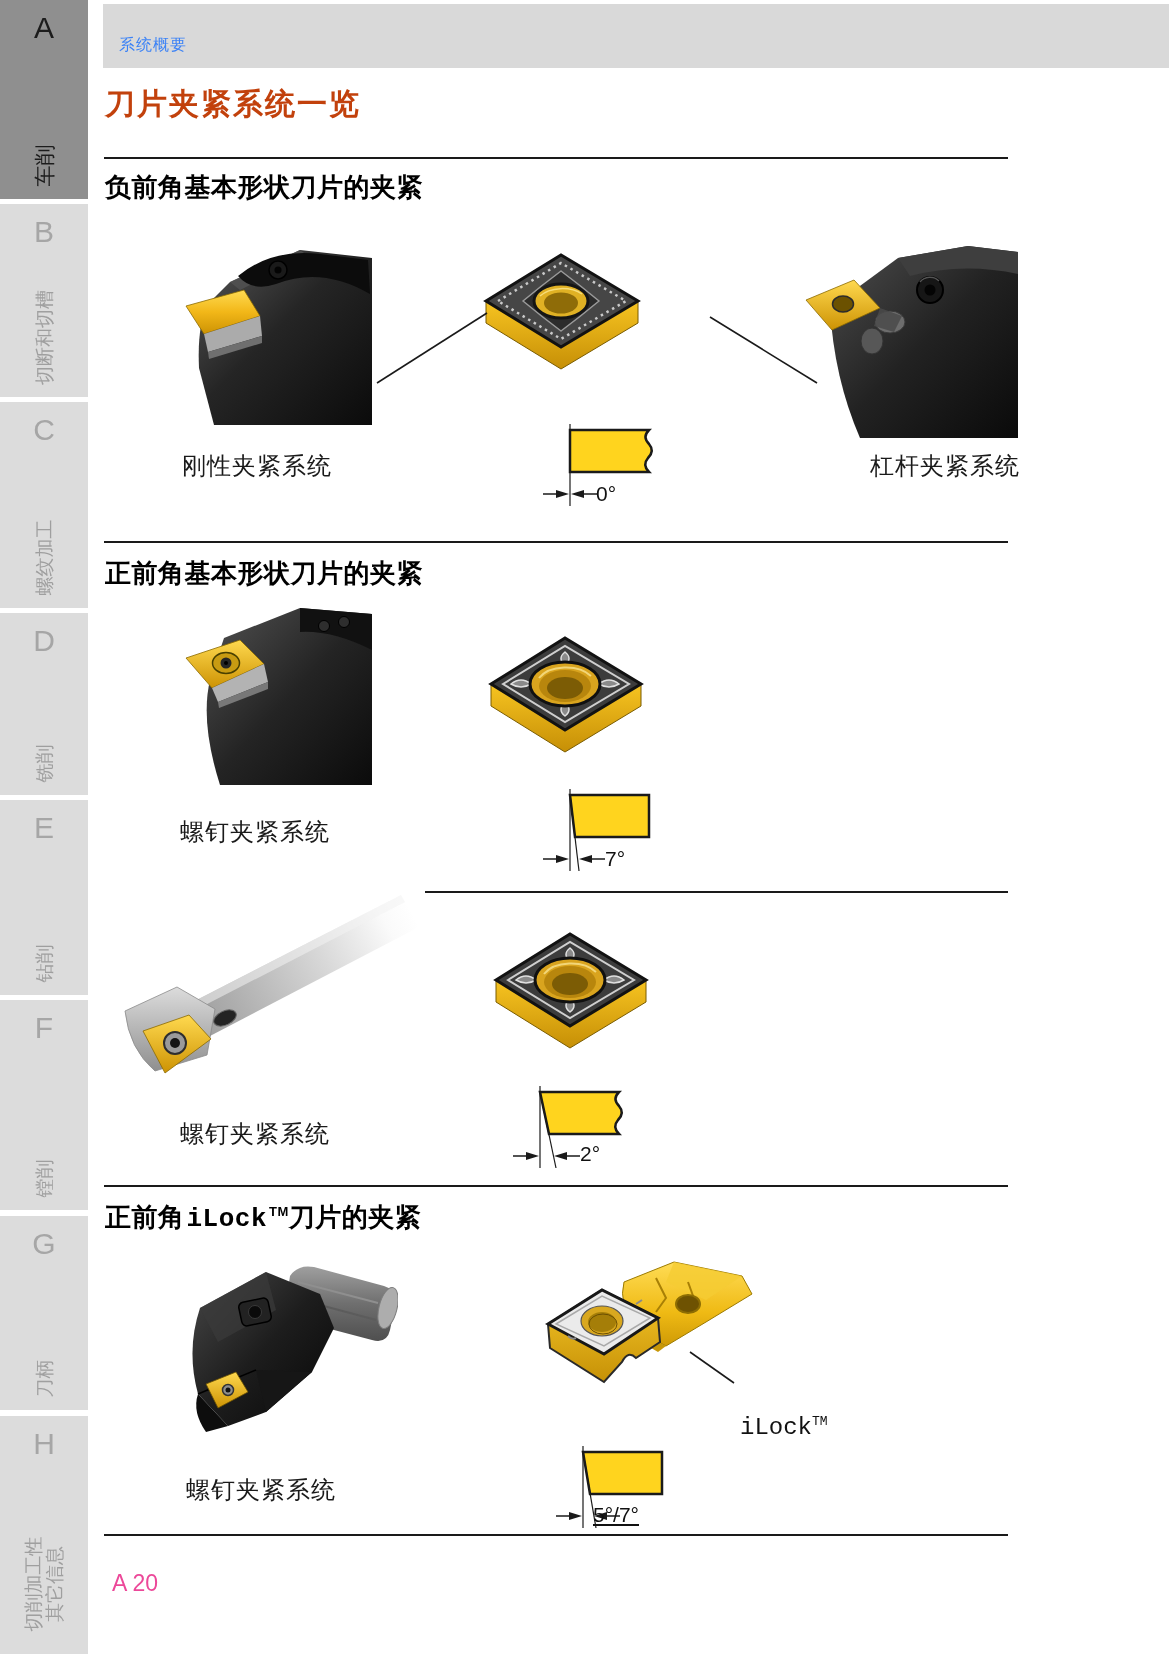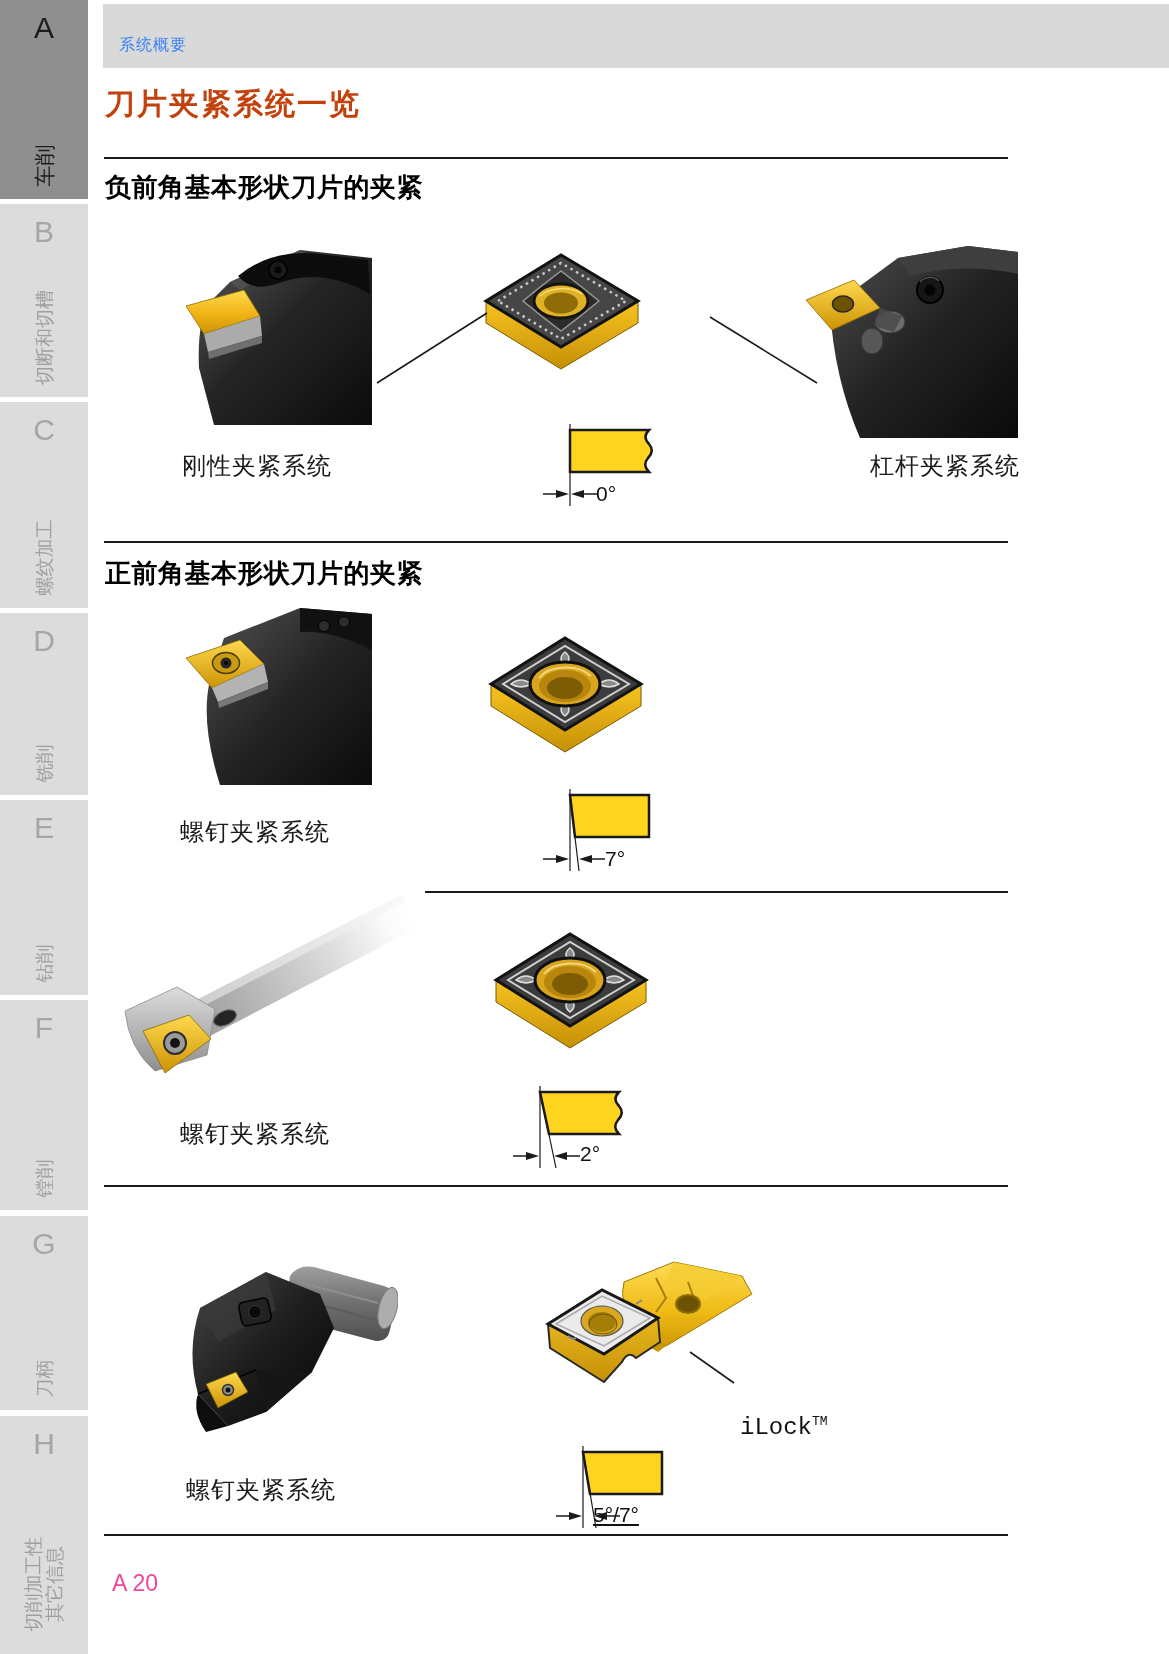--- a/index.html
+++ b/index.html
@@ -278,20 +278,21 @@
     <line x1="45" y1="4" x2="45" y2="86" stroke="#1a1a1a" stroke-width="1.2"></line>
     <line x1="45" y1="10" x2="61" y2="86" stroke="#1a1a1a" stroke-width="1.2"></line>
     <line x1="18" y1="74" x2="31" y2="74" stroke="#1a1a1a" stroke-width="1.5"></line>
     <polygon points="44,74 31,70 31,78" fill="#1a1a1a"></polygon>
     <polygon points="59,74 72,70 72,78" fill="#1a1a1a"></polygon>
     <line x1="72" y1="74" x2="85" y2="74" stroke="#1a1a1a" stroke-width="1.5"></line>
   </svg>
   <div class="angle-label" style="left:580px;top:1142px;">2°</div>
 
   <div class="rule" style="left:104px;top:1185px;width:904px;"></div>
+  <div class="sec-h" style="left:105px;top:1200px;"><span>正前角</span><span class="heading-mono">iLock</span><sup>TM</sup><span>刀片的夹紧</span></div>
 
   <svg class="abs" style="left:148px;top:1250px;" width="250" height="200" viewBox="0 0 250 200">
     <defs>
       <linearGradient id="cpS" x1="0" y1="0" x2="0" y2="1">
         <stop offset="0" stop-color="#9f9f9f"></stop>
           <stop offset="0.5" stop-color="#6f6f6f"></stop>
           <stop offset="1" stop-color="#4f4f4f"></stop>
       </linearGradient>
       <linearGradient id="cpH" x1="0" y1="0" x2="1" y2="1">
         <stop offset="0" stop-color="#484848"></stop>

